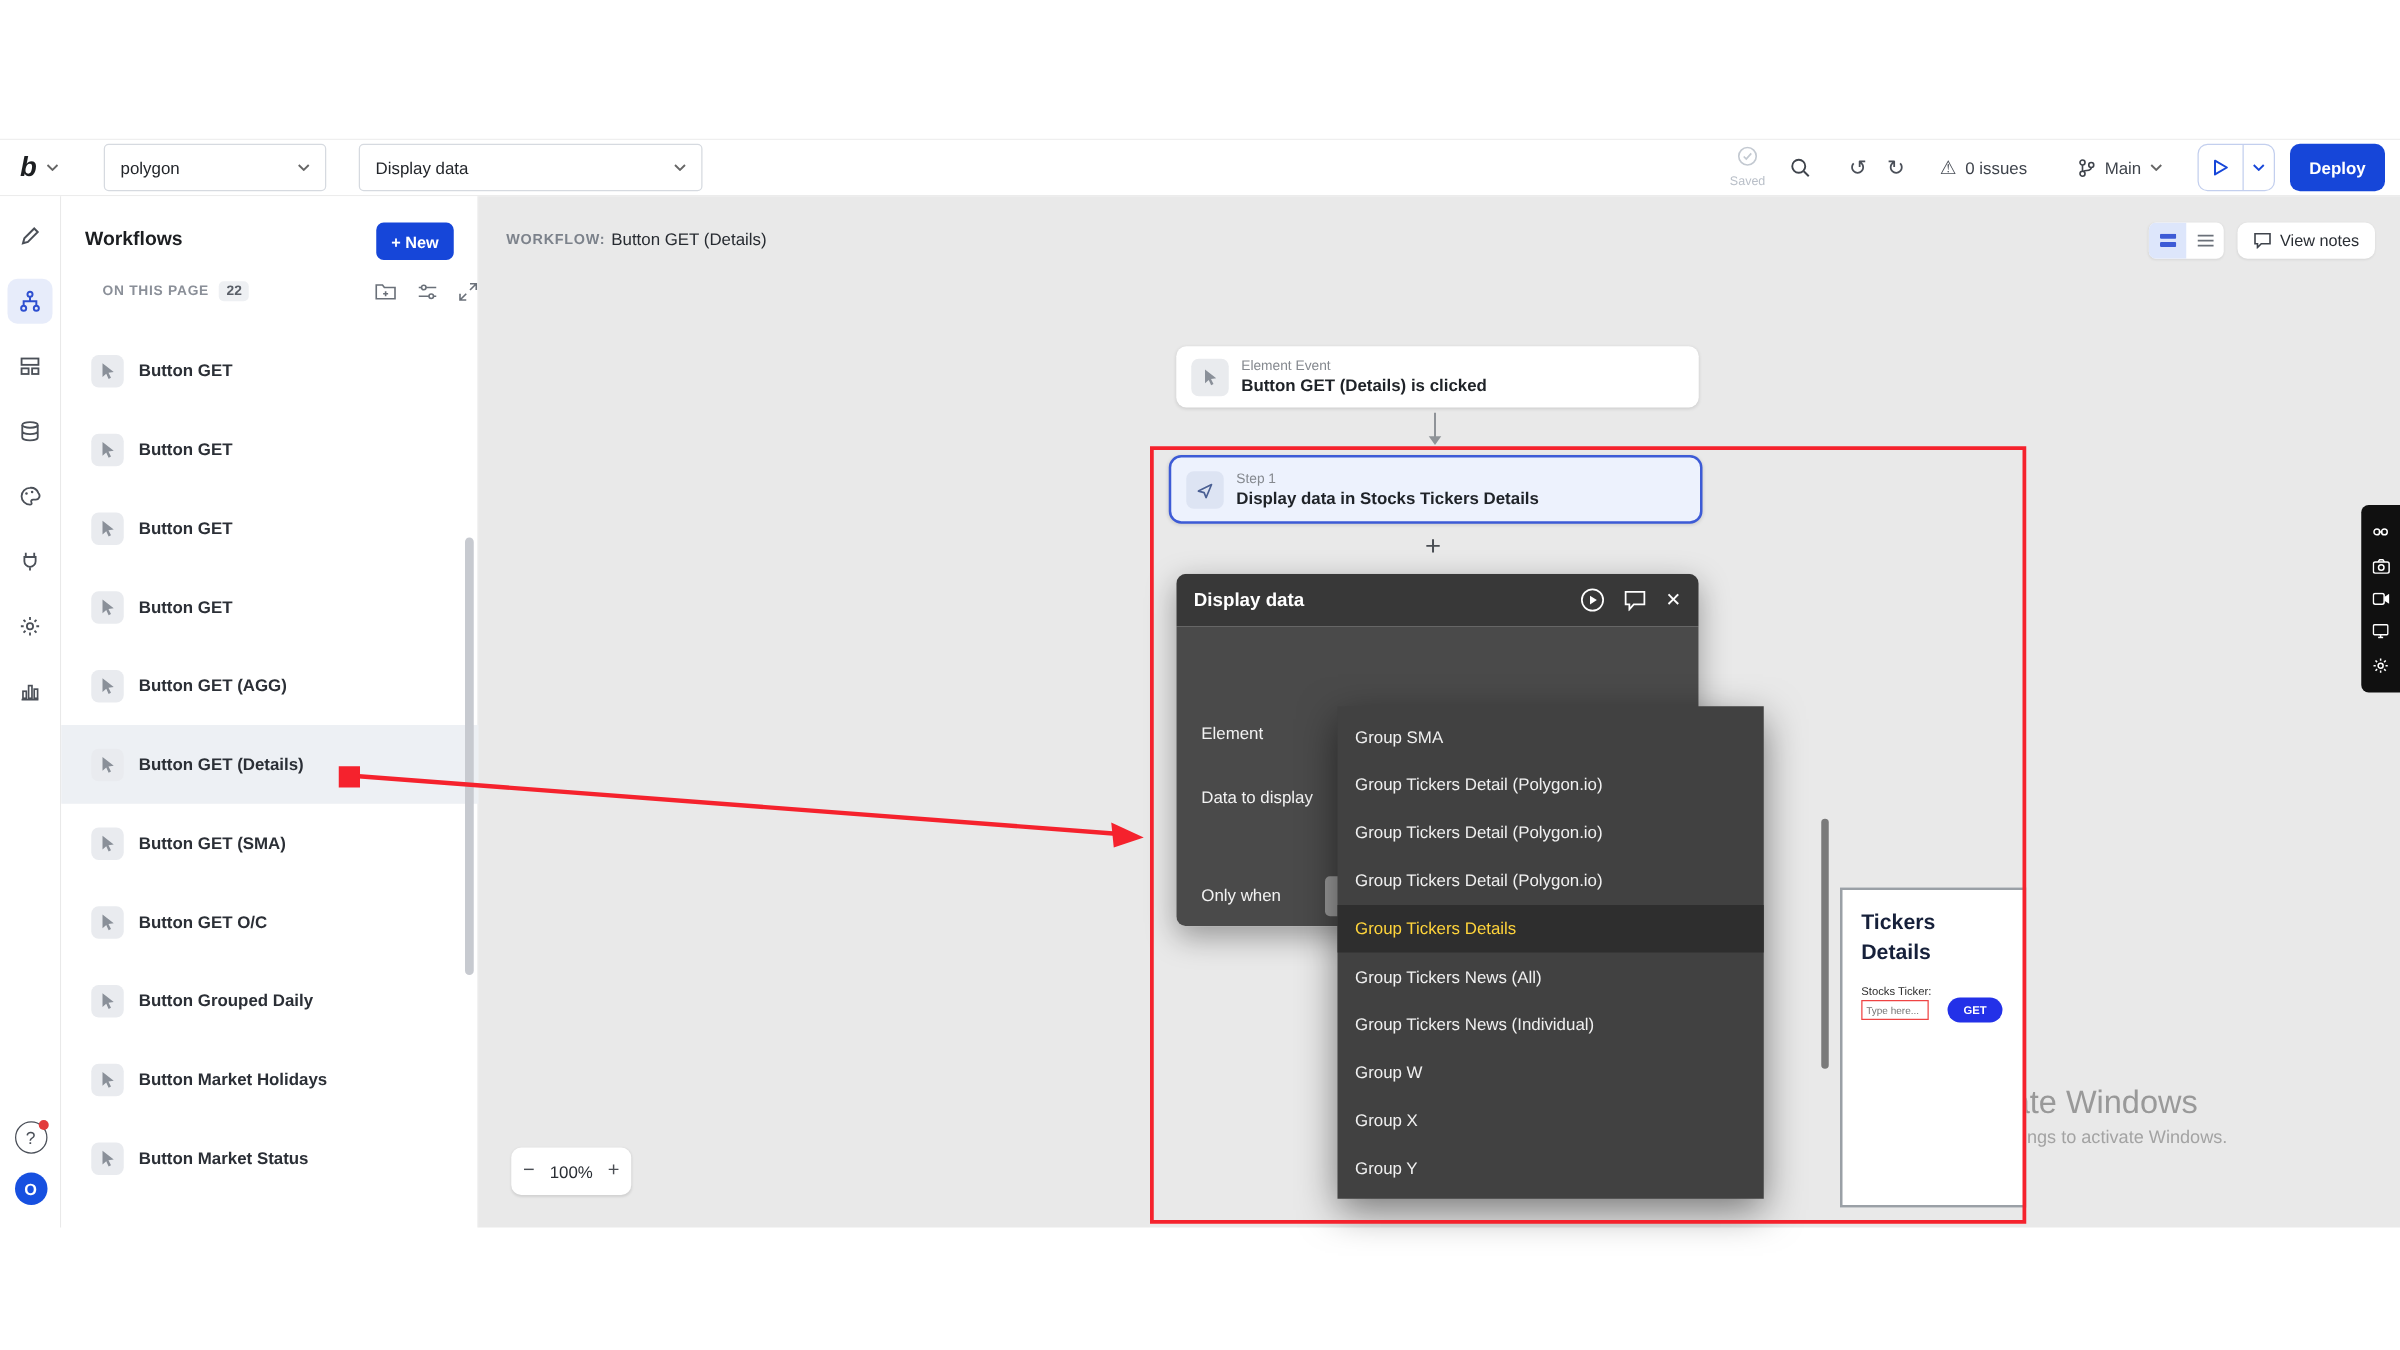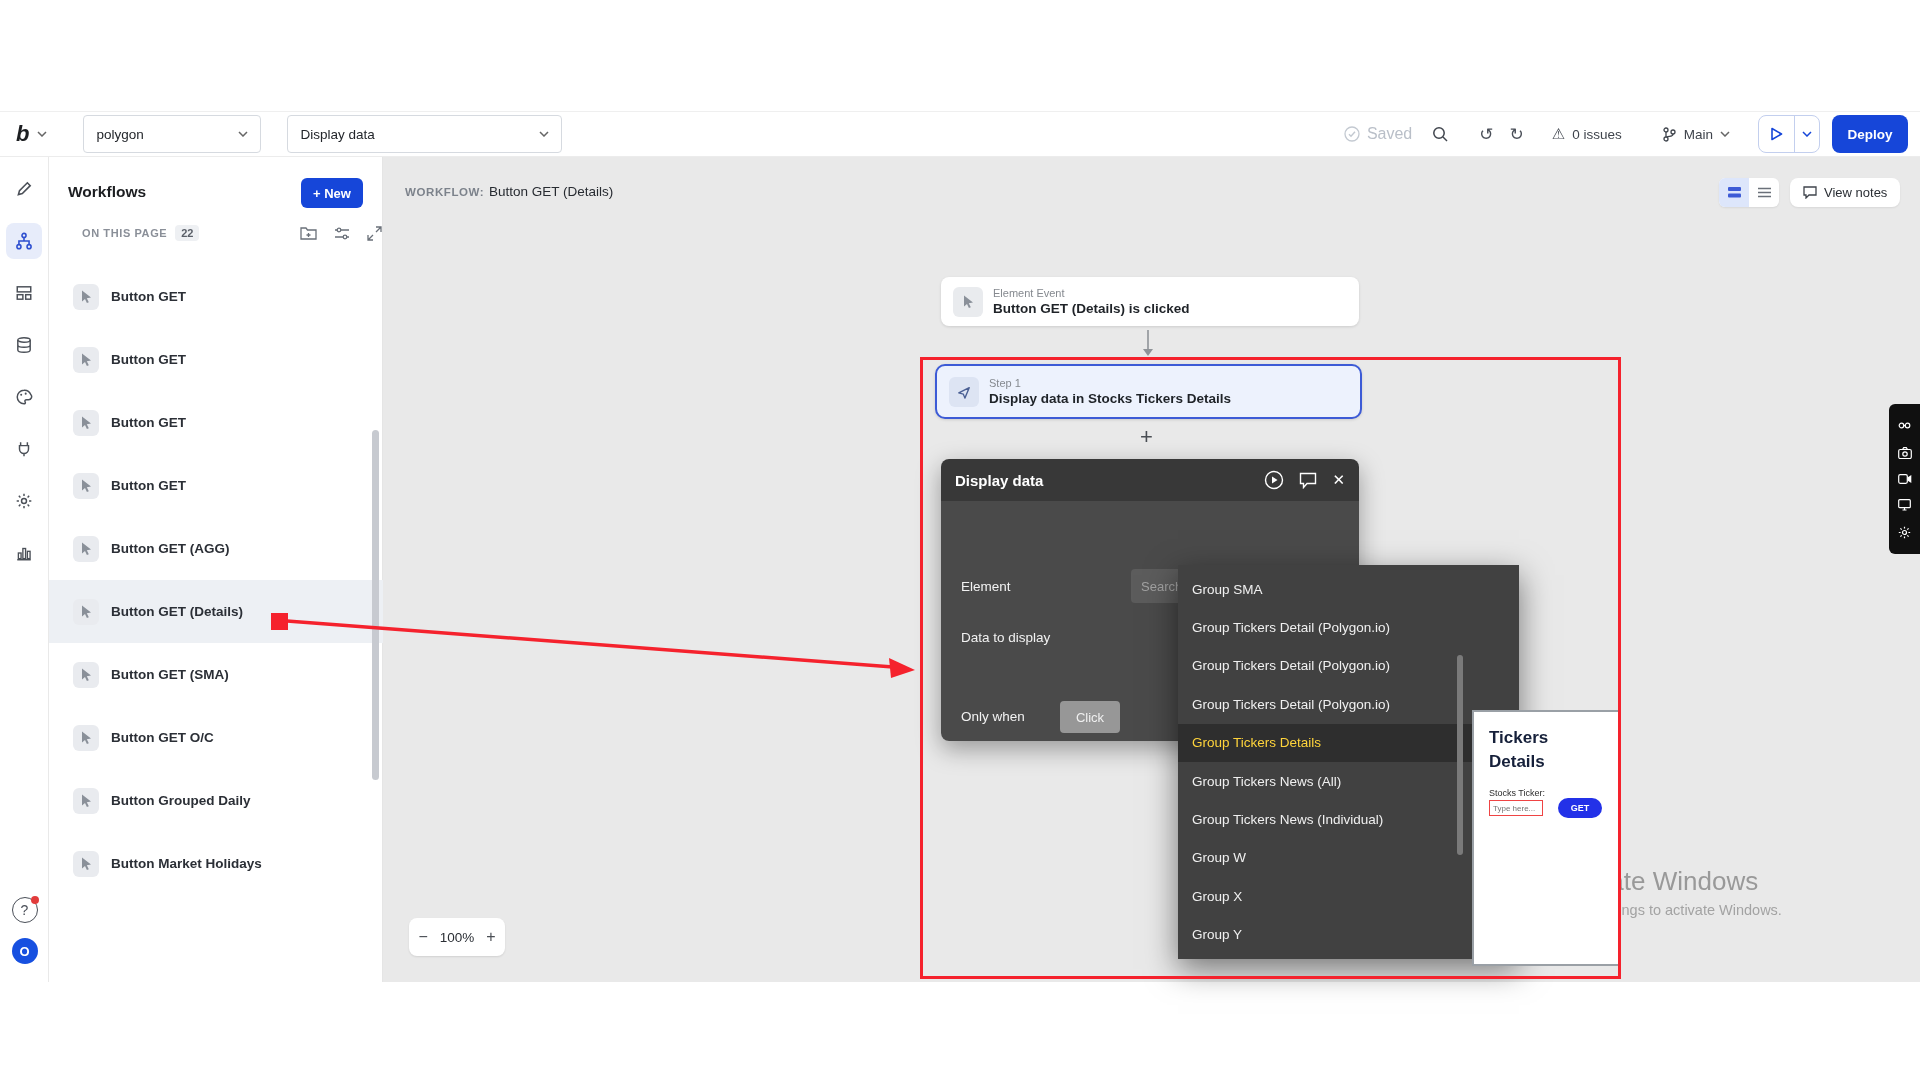--- a/index.html
+++ b/index.html
@@ -13,21 +13,21 @@
             display:flex; align-items:center; }
   .logo-b { margin-left:16px; font-size:22px; font-weight:800; font-style:italic; color:#1c1e21; }
   .chev { width:10px; height:6px; margin-left:8px; }
   .tb-select { height:38px; border:1px solid #d6dae0; border-radius:4px; background:#fff;
                display:flex; align-items:center; justify-content:space-between;
                padding:0 12px; font-size:13.5px; color:#23262b; cursor:pointer; }
   .tb-select.app { width:178px; margin-left:36px; }
   .tb-select.page { width:275px; margin-left:26px; }
   .tb-spacer { flex:1; }
   .tb-right { display:flex; align-items:center; margin-right:12px; }
-  .saved { display:flex; align-items:center; gap:7px; color:#b9bfc8; font-size:16px; }
+  .saved { display:flex; align-items:center; gap:7px; color:#b9bfc8; font-size:10px;flex-direction:column; }
   .tb-ico { display:inline-flex; align-items:center; justify-content:center; cursor:pointer; }
   .glyph { font-size:17px; color:#4a4f58; }
   .issues { display:flex; align-items:center; gap:7px; font-size:13.5px; color:#3f444c; cursor:pointer; }
   .branch { display:flex; align-items:center; gap:7px; font-size:13.5px; color:#3f444c; cursor:pointer; }
   .run-btn { width:62px; height:38px; border:1px solid #c3cfee; border-radius:8px; display:flex;
              align-items:center; overflow:hidden; cursor:pointer; background:#fff; }
   .run-play { flex:1; display:flex; align-items:center; justify-content:center; height:100%; }
   .run-div { width:1px; height:100%; background:#c3cfee; }
   .run-caret { width:24px; display:flex; align-items:center; justify-content:center; height:100%; }
   .deploy-btn { width:76px; height:38px; background:#1646d9; color:#fff; border-radius:8px;
@@ -108,21 +108,21 @@
   .p-label { position:absolute; left:20px; font-size:13.5px; color:#f2f2f2; }
   .p-select { position:absolute; left:190px; top:68px; width:190px; height:34px; background:#5c5c5c;
               border-radius:4px; display:flex; align-items:center; cursor:pointer; overflow:hidden; }
   .p-select .ph { flex:1; padding-left:10px; font-size:13px; color:#a2a2a2; }
   .p-select .caret { width:28px; height:100%; display:flex; align-items:center; justify-content:center; }
   .click-btn { position:absolute; left:119px; top:200px; width:60px; height:32px; background:#979797;
                border-radius:4px; color:#f0f0f0; font-size:13px; display:flex; align-items:center;
                justify-content:center; cursor:pointer; }
 
   
-  .dropdown { position:absolute; left:1178px; top:565px; width:341px; height:394px; background:#414141;
+  .dropdown { position:absolute; left:1070px; top:565px; width:341px; height:394px; background:#414141;
               box-shadow:0 10px 30px rgba(0,0,0,.5); z-index:6; padding-top:5px; }
   .dd-item { height:38.4px; display:flex; align-items:center; padding-left:14px; font-size:13.5px;
              color:#f0f0f0; cursor:pointer; }
   .dd-item.selected { background:#2e2e2e; color:#ffd43b; }
   .dd-scroll { position:absolute; right:3px; top:90px; width:6px; height:200px; background:#7a7a7a;
                border-radius:3px; cursor:pointer; }
 
   
   .preview { position:absolute; left:1472px; top:710px; width:149px; height:256px; background:#fff;
              border:2px solid #9aa0a6; z-index:6; }
@@ -409,20 +409,28 @@
 
         <div class="wf-item">
           <span class="wf-ico">
             <svg width="14" height="15" viewBox="0 0 14 15">
               <path d="M3 1.5L12 8.6l-4.2.6 2 4-1.9.9-1.9-4.1L3 12.6z" fill="#8a9099"></path>
             </svg>
           </span>
           <span class="wf-label">Button Market Holidays</span>
         </div>
 
+        <div class="wf-item">
+          <span class="wf-ico">
+            <svg width="14" height="15" viewBox="0 0 14 15">
+              <path d="M3 1.5L12 8.6l-4.2.6 2 4-1.9.9-1.9-4.1L3 12.6z" fill="#8a9099"></path>
+            </svg>
+          </span>
+          <span class="wf-label">Button Market Status</span>
+        </div>
       </div>
     <div class="panel-scroll"></div>
   </div>
 
   <div class="canvas"></div>
 
   <span class="wf-header-label">WORKFLOW:</span>
   <span class="wf-header-name">Button GET (Details)</span>
 
   <div class="view-toggle">

